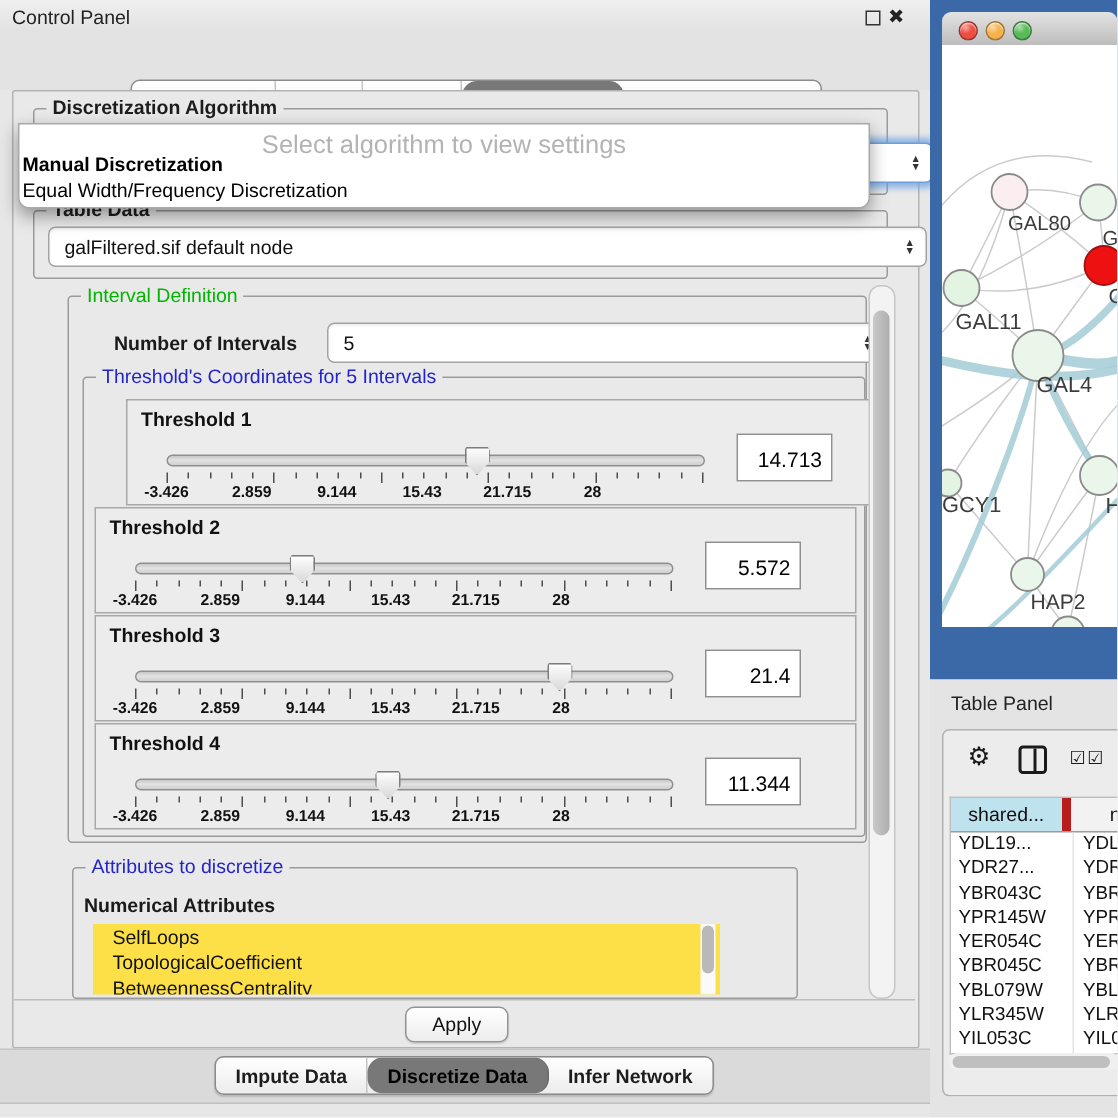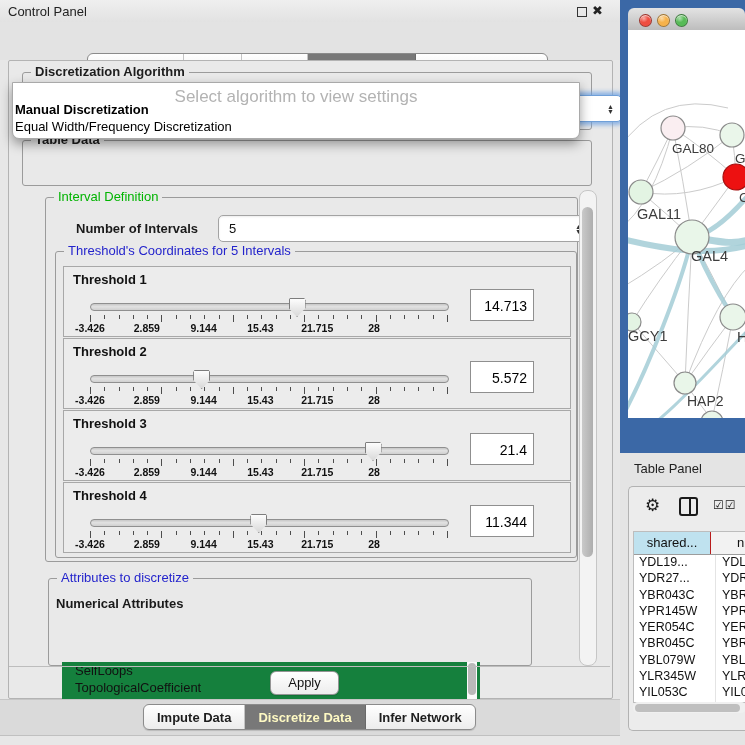--- a/index.html
+++ b/index.html
@@ -15,21 +15,21 @@
   .float-btn{position:absolute;left:577px;top:7px;width:8px;height:8px;border:1.6px solid #333;background:transparent;}
   .close-btn{position:absolute;left:592px;top:3px;font-size:13px;font-weight:bold;color:#222;}
   .tabstrip{left:0;top:22px;width:620px;height:38px;background:#e3e3e3;}
   .seg-tabs{position:absolute;display:flex;align-items:stretch;height:25px;
     border:1px solid #8b8b8b;border-radius:6px;background:linear-gradient(#ffffff,#ececec);
     overflow:hidden;box-shadow:0 1px 1px rgba(0,0,0,.15);}
   .seg-tabs.top{left:87px;top:31px;}
   .seg-tabs .seg{display:flex;align-items:center;gap:5px;padding:0 13px;font-size:13px;font-weight:600;
     color:#1d1d1d;border-right:1px solid #c4c4c4;white-space:nowrap;}
   .seg-tabs .seg:last-child{border-right:none;}
-  .seg-tabs .seg.selected{background:#787878;color:#fef9c3;border-right-color:#6a6a6a;}
+  .seg-tabs .seg.selected{background:#787878;color:#000000;border-right-color:#6a6a6a;border-radius:10px;}
 
   
   .content-frame{left:8px;top:60px;width:603px;height:637px;background:#e9e9e9;
     border:1px solid #b3b3b3;border-radius:2px;}
   .group{position:absolute;border:1px solid #9b9b9b;border-radius:3px;}
   .gtitle{position:absolute;top:-9px;left:8px;background:#e9e9e9;padding:0 4px;font-size:13px;white-space:nowrap;}
   .gtitle.dark{color:#1d1d1d;font-weight:700;}
   .gtitle.green{color:#00b400;}
   .gtitle.blue{color:#2424cc;}
 
@@ -61,21 +61,21 @@
   .ticks{position:absolute;left:26px;top:48px;width:357px;height:8px;}
   .tick{position:absolute;top:0;width:1px;background:#4d4d4d;}
   .tick.minor{height:4px;}
   .tick.major{height:7px;}
   .ticklabels{position:absolute;left:26px;top:55px;width:284px;height:11px;}
   .ticklabel{position:absolute;transform:translateX(-50%);font-size:10.5px;font-weight:700;color:#111;white-space:nowrap;}
   .thr-value{position:absolute;left:406px;top:22px;width:64px;height:32px;background:#fff;
     border:1px solid #8f8f8f;font-size:14px;color:#000;text-align:right;line-height:32px;padding-right:6px;box-sizing:border-box;}
 
   
-  .attr-list{position:absolute;left:62px;top:616px;width:418px;height:47px;background:#15803d;overflow:hidden;margin-top:46px;}
+  .attr-list{position:absolute;left:62px;top:616px;width:418px;height:47px;background:#fde047;overflow:hidden;}
   .attr-item{font-size:13px;color:#111;padding-left:13px;line-height:17px;white-space:nowrap;}
   .vscroll-mini{position:absolute;left:405px;top:0px;width:10px;height:47px;background:#fafafa;}
   .vscroll-mini .thumb{position:absolute;left:1px;top:1px;width:8px;height:32px;background:#b9b9b9;border-radius:4px;}
 
   
   .vscroll{left:579px;top:190px;width:16px;height:474px;background:#f3f3f3;border:1px solid #c6c6c6;border-radius:8px;}
   .vscroll .thumb{position:absolute;left:1.5px;top:16px;width:11px;height:350px;border-radius:6px;
     background:linear-gradient(to right,#c9c9c9,#aeaeae);}
 
   .hr-line{left:9px;top:666px;width:601px;height:1px;background:#bdbdbd;}
@@ -99,21 +99,21 @@
   .tp-title{position:absolute;left:14px;top:8px;font-size:13px;color:#222;}
   .tp-container{position:absolute;left:8px;top:33px;width:117px;height:243px;background:#ececec;
     border:1px solid #b2b2b2;border-radius:5px 0 0 5px;border-right:none;}
   .tp-toolbar{position:absolute;left:0;top:0;width:100%;height:40px;}
   .gear{position:absolute;left:16px;top:8px;font-size:17px;color:#1a1a1a;}
   .cols-icon{position:absolute;left:50px;top:10px;width:15px;height:15px;border:2px solid #1a1a1a;border-radius:3px;}
   .cols-icon span{position:absolute;left:50%;top:0;width:2px;height:100%;background:#1a1a1a;}
   .cbx{position:absolute;top:11px;font-size:12px;color:#1a1a1a;letter-spacing:1px;}
   .tp-table{position:absolute;left:4px;top:44px;width:113px;height:170px;background:#fff;overflow:hidden;border:1px solid #bdbdbd;border-right:none;}
   .tp-header{display:flex;height:22px;border-bottom:1px solid #9c9c9c;background:#f2f2f2;}
-  .tp-header .hc1{width:76px;background:#bfe2ef;border-right:1px solid #b91c1c;
+  .tp-header .hc1{width:76px;background:#bfe2ef;border-right:6px solid #b91c1c;
     text-align:center;font-size:13px;line-height:22px;color:#111;}
   .tp-header .hc2{flex:1;font-size:13px;line-height:22px;color:#111;padding-left:26px;}
   .tp-row{display:flex;height:16.3px;font-size:12.5px;color:#111;}
   .tp-row .c1{width:76px;padding-left:5px;border-right:1px solid #e4e4e4;white-space:nowrap;overflow:hidden;}
   .tp-row .c2{flex:1;padding-left:6px;white-space:nowrap;overflow:hidden;}
   .tp-hscroll{position:absolute;left:4px;top:215px;width:113px;height:11px;background:#f0f0f0;border-radius:5px;}
   .tp-hscroll .thumb{position:absolute;left:2px;top:1.5px;width:105px;height:8px;background:#bfbfbf;border-radius:4px;}
 
   svg text{font-family:"Liberation Sans","DejaVu Sans",sans-serif;}
 </style>
@@ -169,37 +169,44 @@
 
   <div class="abs popup">
     <div class="ph">Select algorithm to view settings</div>
     <div class="opt b">Manual Discretization</div>
     <div class="opt n">Equal Width/Frequency Discretization</div>
   </div>
 
   <div class="group" style="left:22px;top:140px;width:568px;height:44px;">
     <span class="gtitle dark">Table Data</span>
   </div>
+  <div class="combo" style="left:32px;top:151px;width:552px;height:25px;">
+    <span>galFiltered.sif default node</span>
+    <span class="stepper">
+        <span>▲</span>
+        <span>▼</span>
+      </span>
+  </div>
 
   <div class="group" style="left:45px;top:197px;width:531px;height:363px;">
     <span class="gtitle green">Interval Definition</span>
   </div>
   <span class="abs" style="left:76px;top:221px;font-size:13px;font-weight:700;">Number of Intervals</span>
   <div class="combo" style="left:218px;top:215px;width:338px;height:25px;">
     <span>5</span>
     <span class="stepper">
         <span>▲</span>
         <span>▼</span>
       </span>
   </div>
 
   <div class="group" style="left:55px;top:251px;width:520px;height:305px;">
     <span class="gtitle blue">Threshold's Coordinates for 5 Intervals</span>
     <div id="thresholds">
-        <div class="thr-panel" style="top: 14px;">
+        <div class="thr-panel" style="top: 14px; margin-left: 21px;">
           <div class="thr-label">Threshold 1</div>
           <div class="slider">
             <div class="track"></div>
             <div class="thumb" style="left: calc(57.7197% - 7.5px);"></div>
           </div>
           <div class="ticks">
             <span class="tick major" style="left: 0%;"></span>
             <span class="tick minor" style="left: 4%;"></span>
             <span class="tick minor" style="left: 8%;"></span>
             <span class="tick minor" style="left: 12%;"></span>

